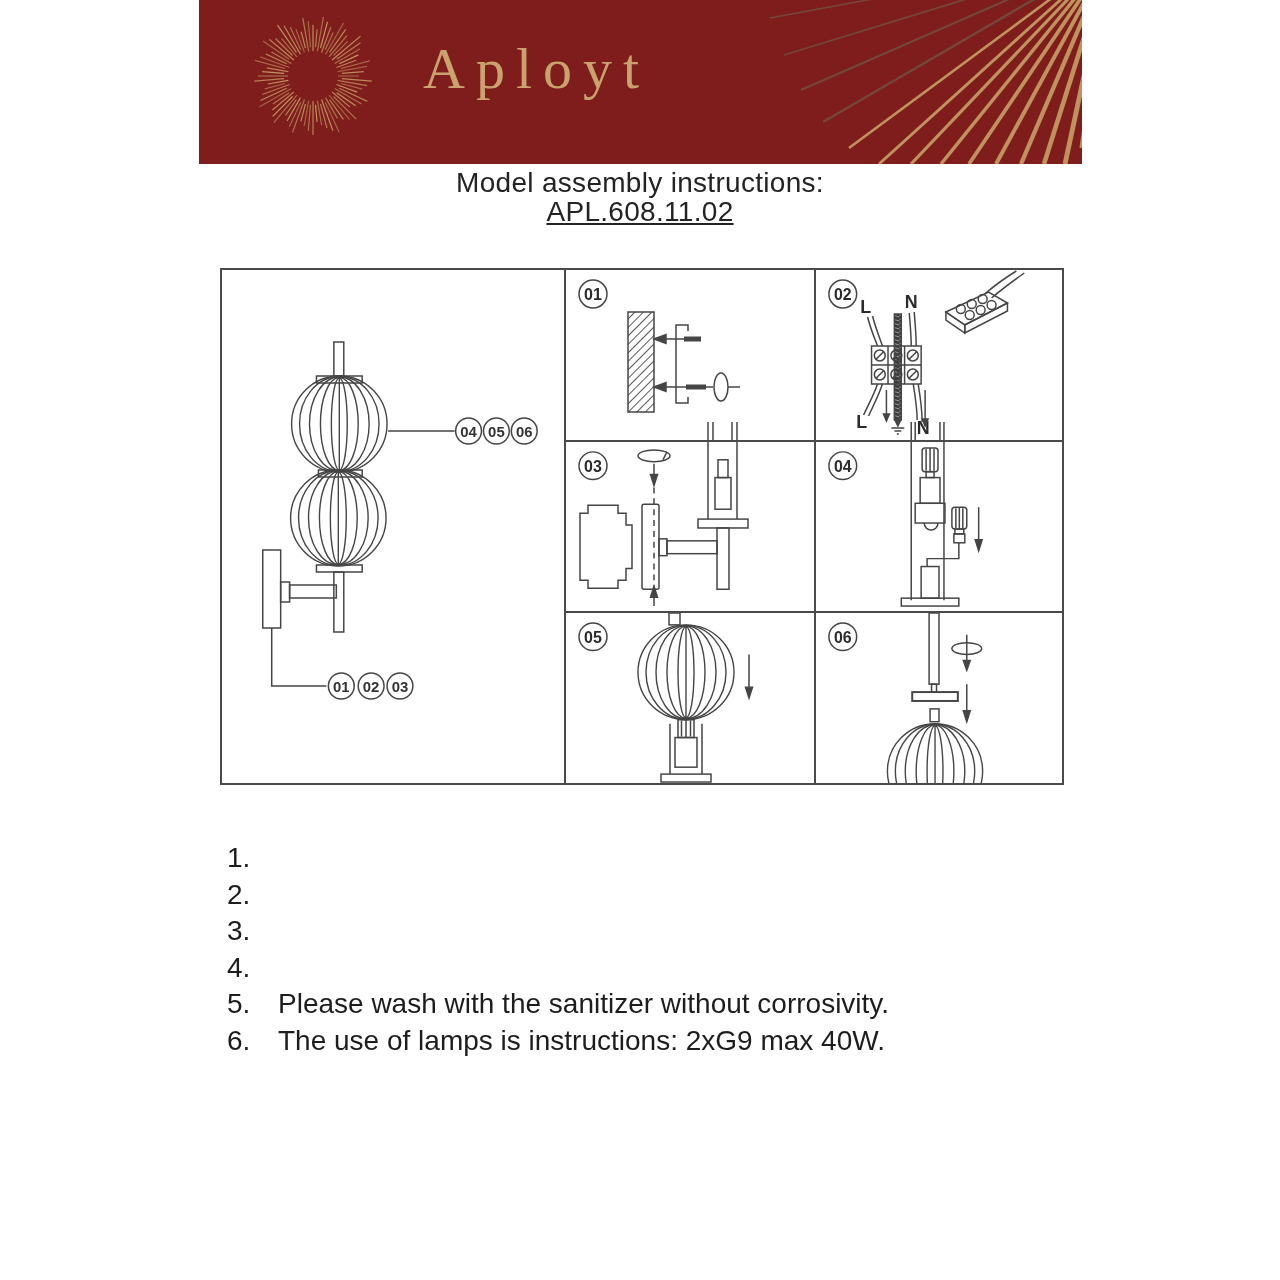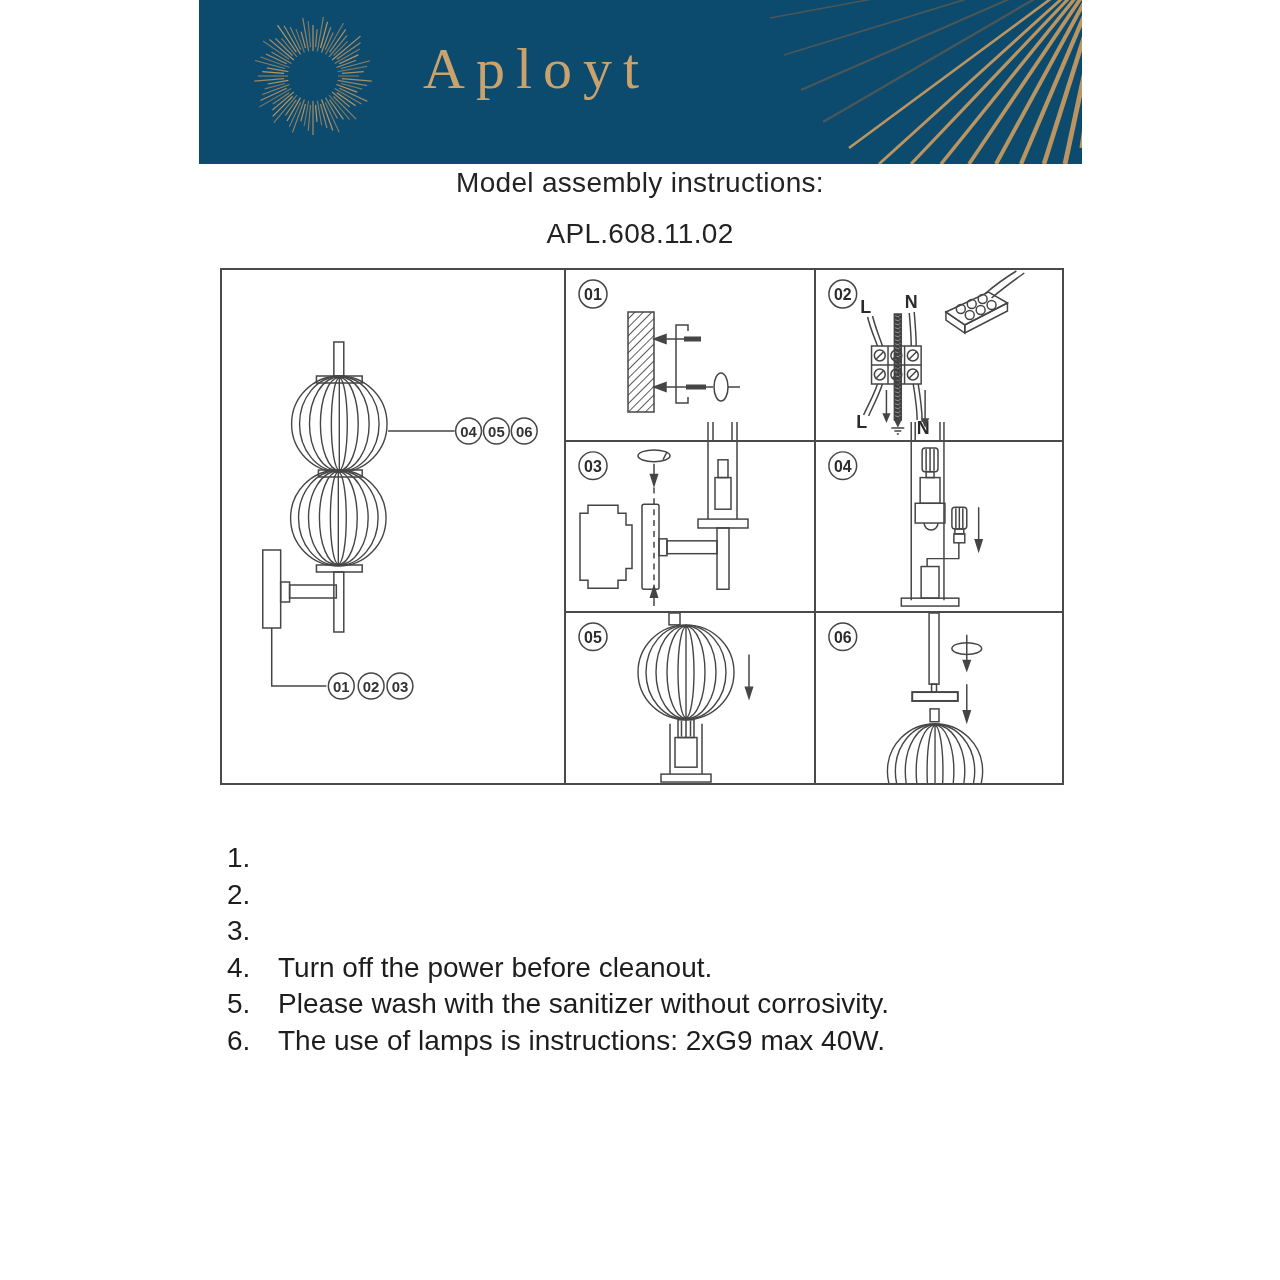--- a/index.html
+++ b/index.html
@@ -1,31 +1,31 @@
 <!DOCTYPE html>
 <html><head>
 <meta charset="utf-8">
 <style>
   html,body{margin:0;padding:0;}
   body{
     width:1280px;height:1280px;position:relative;background:#ffffff;
     font-family:"Liberation Sans",sans-serif;color:#1f1f1f;overflow:hidden;
   }
   
-  .banner{position:absolute;left:199px;top:0;width:883px;height:164px;background:#0c4a6e;overflow:hidden;}
+  .banner{position:absolute;left:199px;top:0;width:883px;height:164px;background:#7f1d1d;overflow:hidden;}
   .banner svg{position:absolute;left:0;top:0;}
   .brand{
     position:absolute;left:224px;top:40px;
     font-family:"Liberation Serif",serif;font-size:58px;font-weight:400;
     color:#c9a26d;letter-spacing:11px;line-height:1;
   }
   
   .title-line{position:absolute;left:0;width:1280px;text-align:center;font-size:28px;color:#232323;letter-spacing:.3px;}
   .title-1{top:167px;}
-  .title-2{top:218px;}
+  .title-2{top:196px;text-decoration:underline;}
   
   .diagram{
     position:absolute;left:220px;top:268px;width:840px;height:513px;
     border:2px solid #4a4a4a;display:grid;
     grid-template-columns:344px 248px 248px;
     grid-template-rows:170px 171px 172px;
   }
   .overview-cell{grid-column:1;grid-row:1/4;border-right:2px solid #4a4a4a;box-sizing:border-box;}
   .cell{box-sizing:border-box;}
   .cell.c2{border-left:0;}
@@ -419,21 +419,20 @@
     <span class="inst-num">1.</span>
   </div>
   <div class="inst-row">
     <span class="inst-num">2.</span>
   </div>
   <div class="inst-row">
     <span class="inst-num">3.</span>
   </div>
   <div class="inst-row">
     <span class="inst-num">4.</span>
-    <span class="inst-text">Turn off the power before cleanout.</span>
   </div>
   <div class="inst-row">
     <span class="inst-num">5.</span>
     <span class="inst-text">Please wash with the sanitizer without corrosivity.</span>
   </div>
   <div class="inst-row">
     <span class="inst-num">6.</span>
     <span class="inst-text">The use of lamps is instructions: 2xG9 max 40W.</span>
   </div>
 </div>

